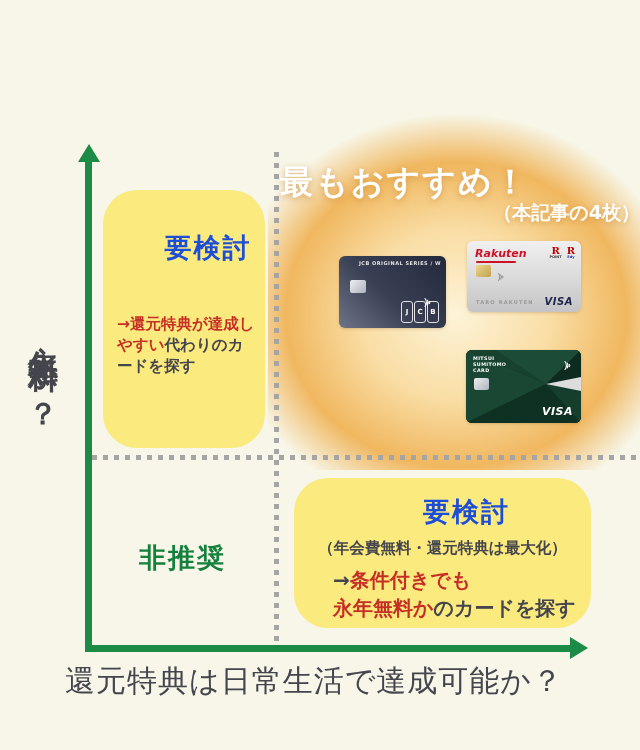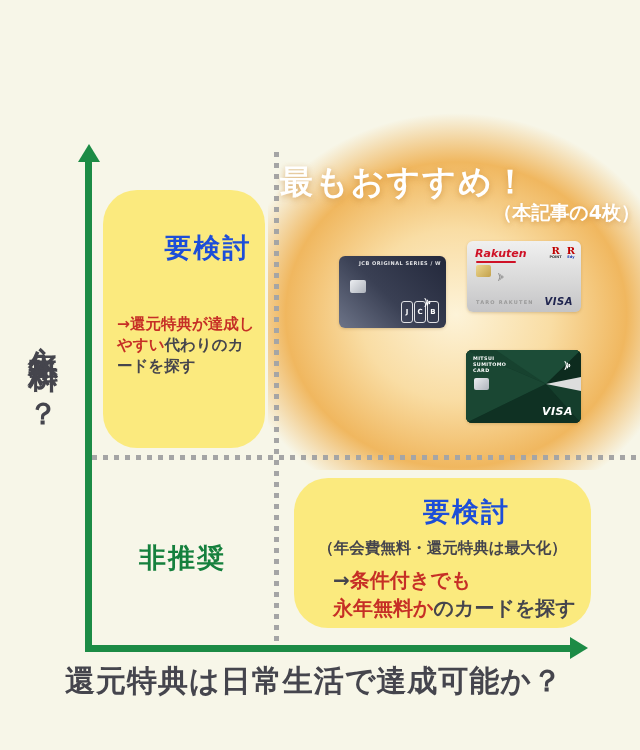--- a/index.html
+++ b/index.html
@@ -30,21 +30,21 @@
   
   .dot-v{position:absolute;left:274px;top:152px;width:5px;height:492px;
          background:repeating-linear-gradient(180deg,#a5a5a5 0 5px,transparent 5px 11px);}
   .dot-h{position:absolute;left:92px;top:455px;width:545px;height:5px;
          background:repeating-linear-gradient(90deg,#a5a5a5 0 5px,transparent 5px 11px);}
 
   
   .y-label{position:absolute;left:22px;top:322px;writing-mode:vertical-rl;
            font-size:30px;font-weight:800;color:#45454d;letter-spacing:5px;}
   .x-label{position:absolute;left:0;top:661px;width:628px;text-align:center;
-           font-size:30px;font-weight:700;color:#45454d;letter-spacing:1px;}
+           font-size:30px;font-weight:400;color:#45454d;letter-spacing:1px;}
 
   
   .ybox{position:absolute;background:#fbea7e;border-radius:34px;}
   .ybox.tl{left:103px;top:190px;width:162px;height:258px;}
   .ybox.br{left:294px;top:478px;width:297px;height:150px;}
   .ybox .head{font-size:27px;font-weight:800;color:#1d4ed8;text-align:center;letter-spacing:2px;margin-left:48px;}
   .ybox.tl .head{margin-top:40px;}
   .ybox.br .head{margin-top:16px;}
   .ybox .sub{font-size:15.5px;font-weight:700;color:#45454d;text-align:center;line-height:1.3;margin-top:8px;}
   .ybox.tl .note{font-size:15.5px;font-weight:700;line-height:1.35;text-align:left;

